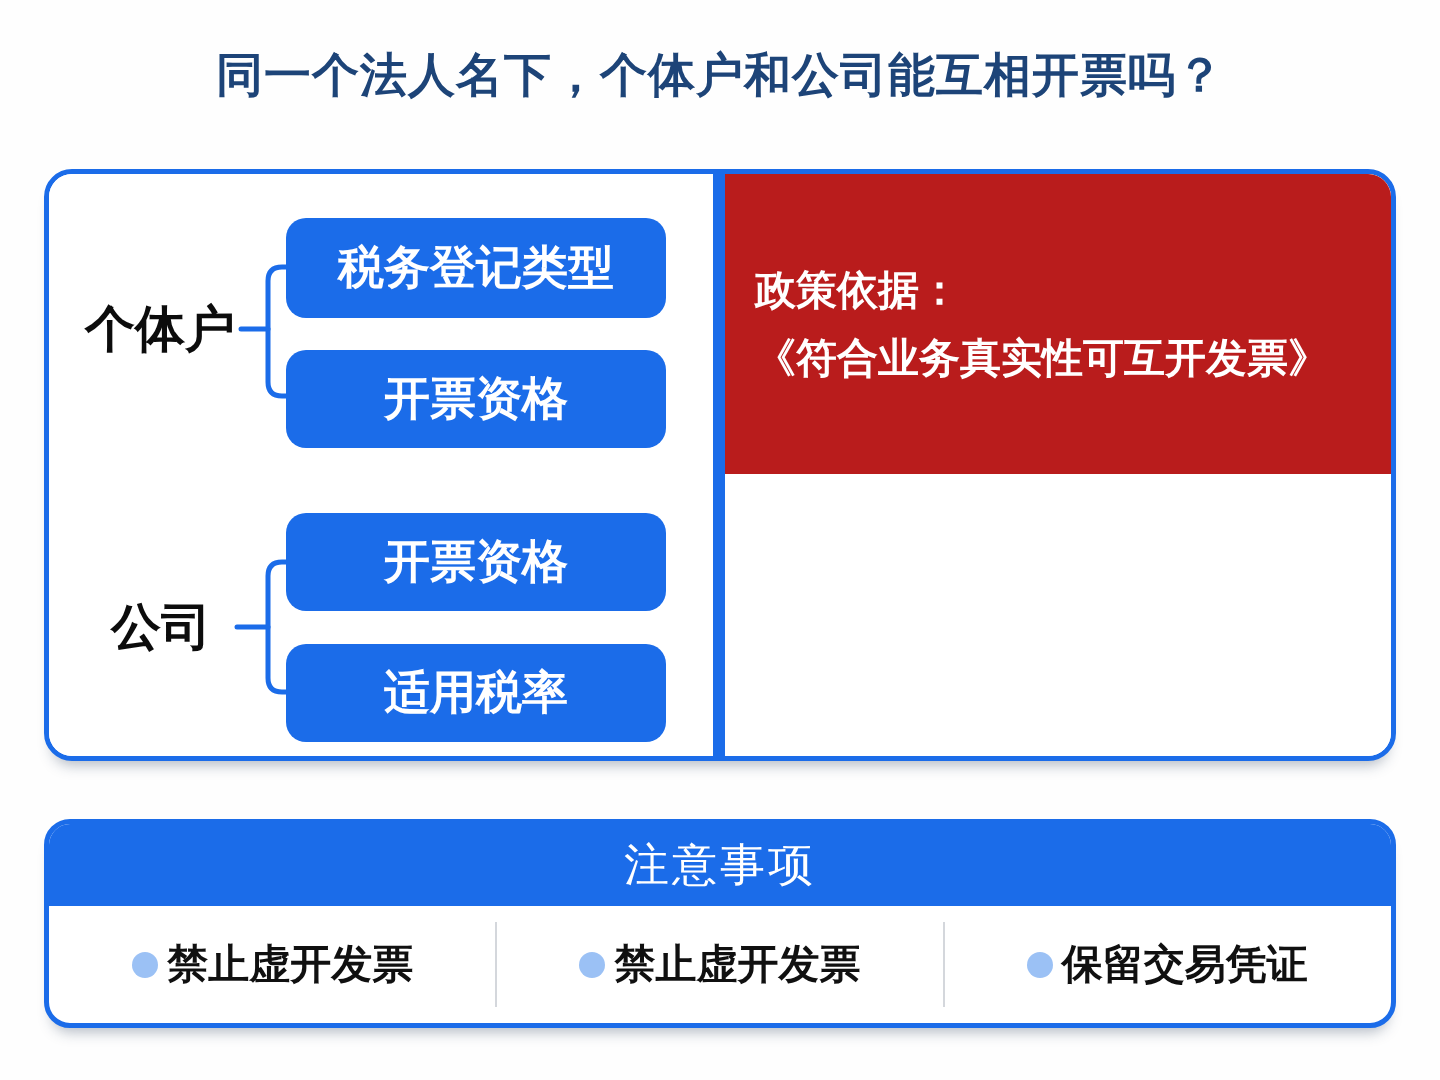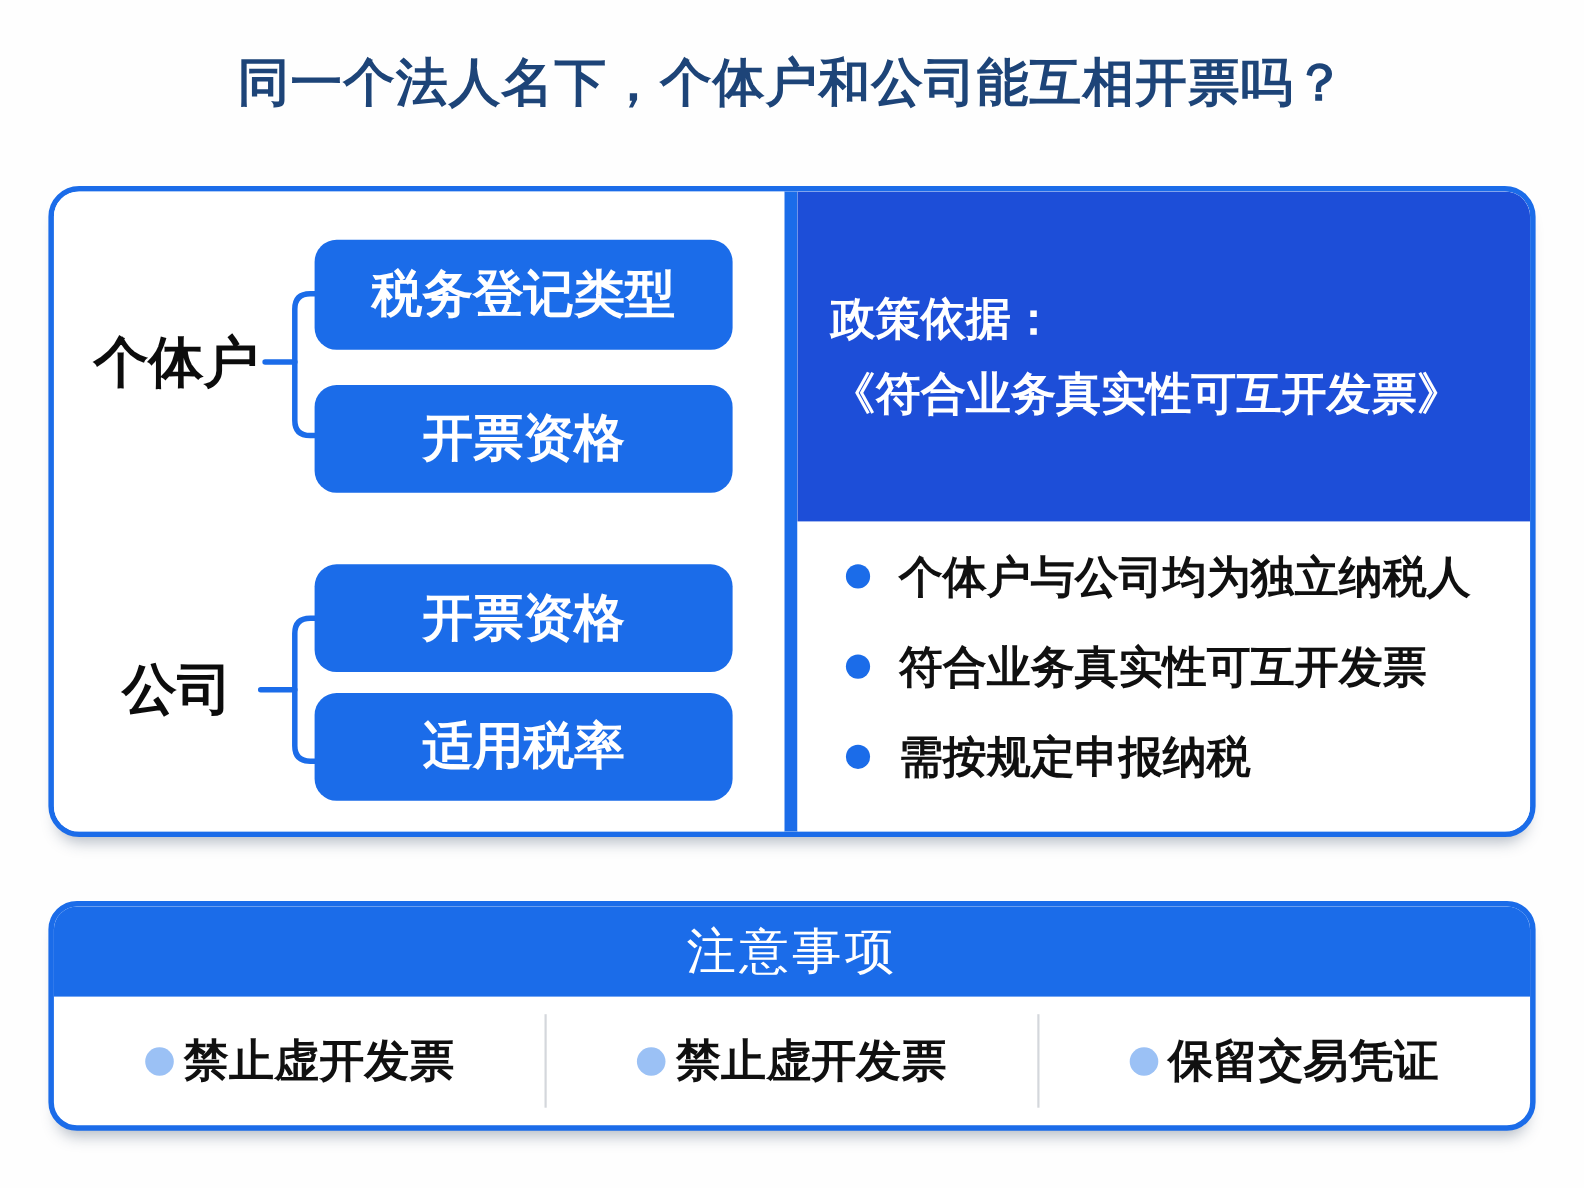--- a/index.html
+++ b/index.html
@@ -66,34 +66,34 @@
     font-size: 46px;
     font-weight: 700;
     display: flex;
     align-items: center;
     justify-content: center;
     white-space: nowrap;
   }
   .node-1 { top: 44px;  height: 100px; }
   .node-2 { top: 176px; height: 98px; }
   .node-3 { top: 339px; height: 98px; }
-  .node-4 { top: 456px; height: 98px; }
+  .node-4 { top: 470px; height: 98px; }
   .divider {
     flex: 0 0 12px;
     background: #1b6ce9;
   }
   .right-panel {
     flex: 1;
     display: flex;
     flex-direction: column;
     background: #ffffff;
   }
   .policy-section {
     height: 300px;
-    background: #1d4ed8;
+    background: #b91c1c;
     color: #ffffff;
     display: flex;
     flex-direction: column;
     justify-content: center;
     gap: 22px;
     padding-left: 30px;
   }
   .policy-heading, .policy-reference {
     font-size: 41px;
     font-weight: 700;
@@ -212,34 +212,20 @@
       <div class="tree-node node-4">适用税率</div>
     </div>
 
     <div class="divider"></div>
 
     <div class="right-panel">
       <div class="policy-section">
         <div class="policy-heading">政策依据：</div>
         <div class="policy-reference">《符合业务真实性可互开发票》</div>
       </div>
-      <div class="points-section">
-        <div class="point-row">
-          <span class="point-dot"></span>
-          <span class="point-text">个体户与公司均为独立纳税人</span>
-        </div>
-        <div class="point-row">
-          <span class="point-dot"></span>
-          <span class="point-text">符合业务真实性可互开发票</span>
-        </div>
-        <div class="point-row">
-          <span class="point-dot"></span>
-          <span class="point-text">需按规定申报纳税</span>
-        </div>
-      </div>
     </div>
 
   </div>
 
   <div class="notes-card">
     <div class="notes-header">注意事项</div>
     <div class="notes-body">
       <div class="note-item">
         <span class="note-dot"></span>
         <span class="note-text">禁止虚开发票</span>

